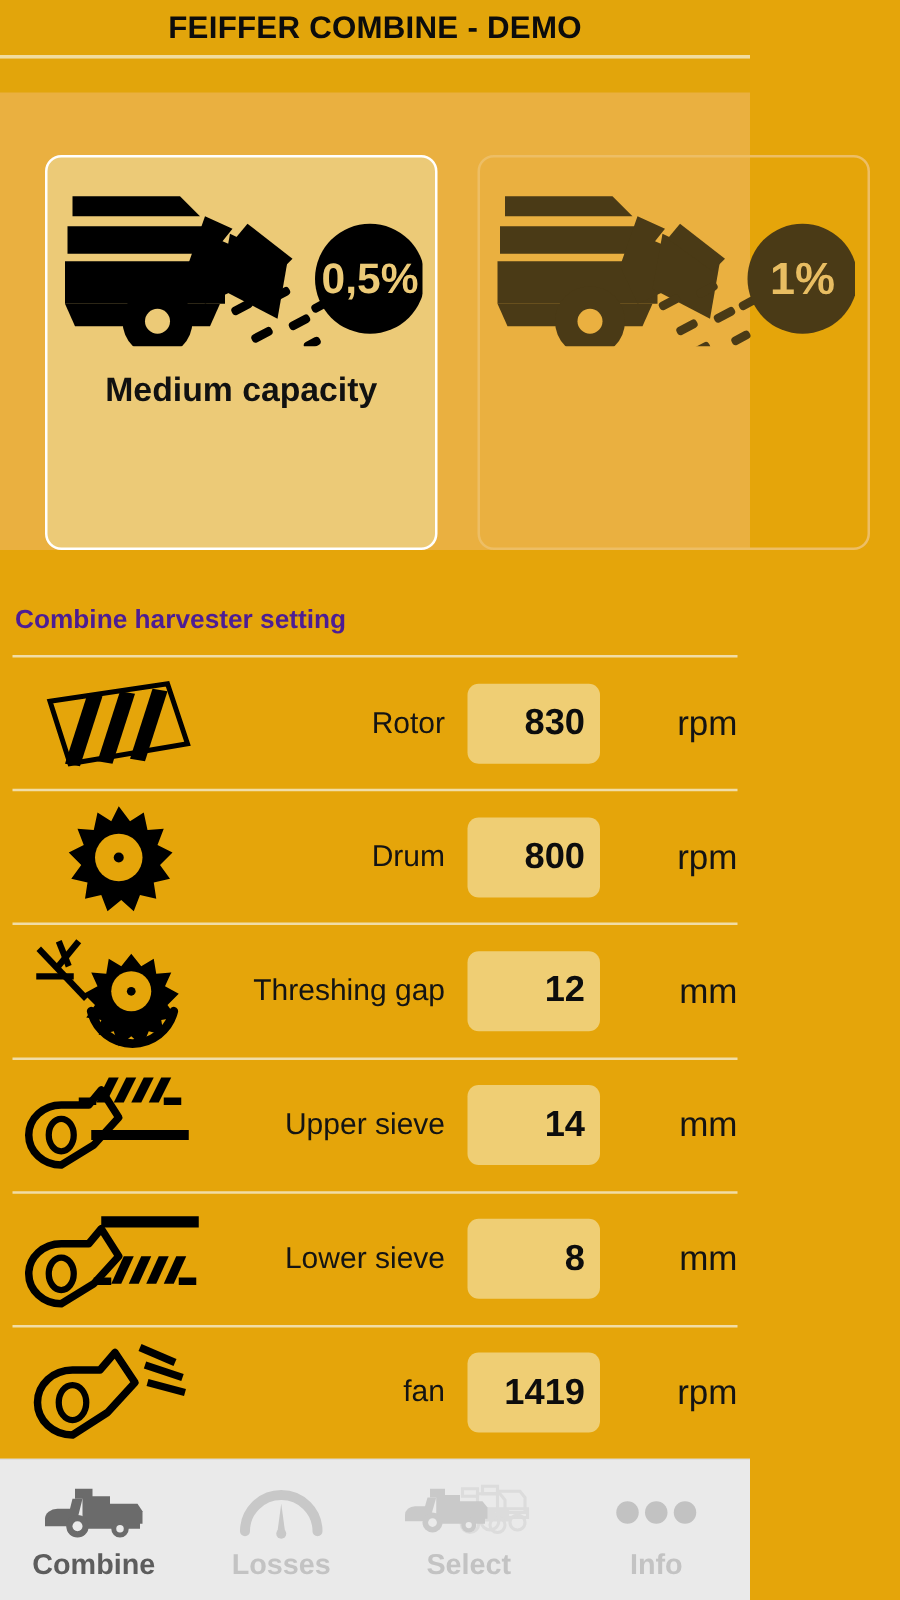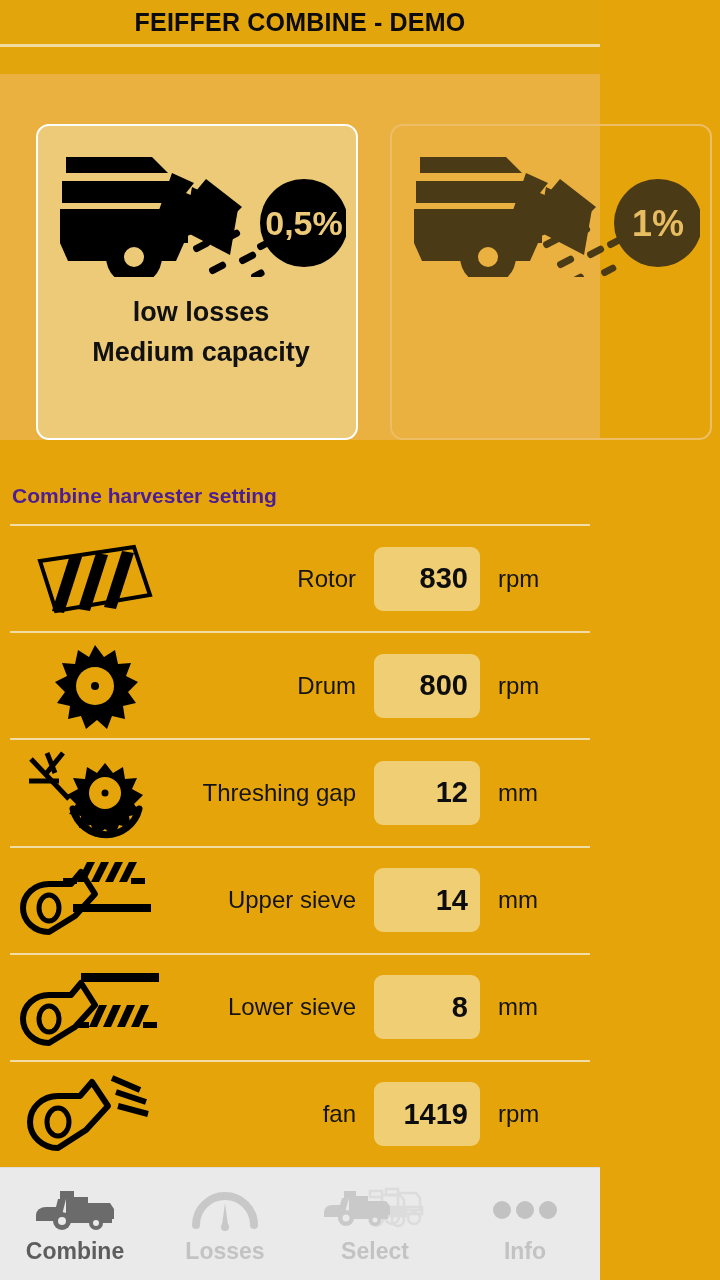--- a/index.html
+++ b/index.html
@@ -60,21 +60,21 @@
     gap: 32px;
   }
 
   .mode-card {
     flex: 1 1 0;
     border-radius: 13px;
     border: 2px solid transparent;
     display: flex;
     flex-direction: column;
     align-items: center;
-    padding: 22px 10px 16px 18px;
+    padding: 22px 10px 16px 10px;
     position: relative;
   }
   .mode-card.selected {
     background: #ecca77;
     border-color: #ffffff;
   }
   .mode-card.unselected {
     border-color: #edbe65;
   }
 
@@ -161,23 +161,24 @@
     justify-content: flex-end;
     padding-right: 12px;
     font-size: 29px;
     font-weight: bold;
     color: #0d0d0d;
   }
 
   .row-unit {
     flex: 0 0 110px;
     padding-left: 18px;
-    font-size: 24px;
+    font-size: 28px;
     color: #141414;
     white-space: nowrap;
+    text-align: right;
   }
 
   
   .navbar {
     flex: 0 0 auto;
     height: 113px;
     background: #eaeaea;
     display: flex;
     border-top: 1px solid #dedede;
   }
@@ -241,21 +242,20 @@
             <rect x="182" y="108" width="18" height="7" rx="3" transform="rotate(-28 182 108)"></rect>
             <rect x="200" y="94" width="16" height="7" rx="3" transform="rotate(-28 200 94)"></rect>
             <rect x="194" y="124" width="14" height="7" rx="3" transform="rotate(-28 194 124)"></rect>
           </g>
 
           <circle cx="248" cy="72" r="44" fill="#000000"></circle>
           <text x="248" y="72" text-anchor="middle" dominant-baseline="central" font-family="Liberation Sans, sans-serif" font-size="34" font-weight="bold" fill="#ecca77">0,5%</text>
         </svg>
       </div>
       <div class="mode-labels">
-        <div class="mode-line">low losses</div>
         <div class="mode-line">Medium capacity</div>
       </div>
     </div>
 
     <div class="mode-card unselected">
       <div class="mode-icon-wrap">
         <svg width="290" height="126" viewBox="0 0 290 126" aria-hidden="true">
           <g fill="#4a3a16">
             <path d="M10 6 h86 l16 16 h-102 z"></path>
             <path d="M6 30 h110 l14 22 h-124 z"></path>

